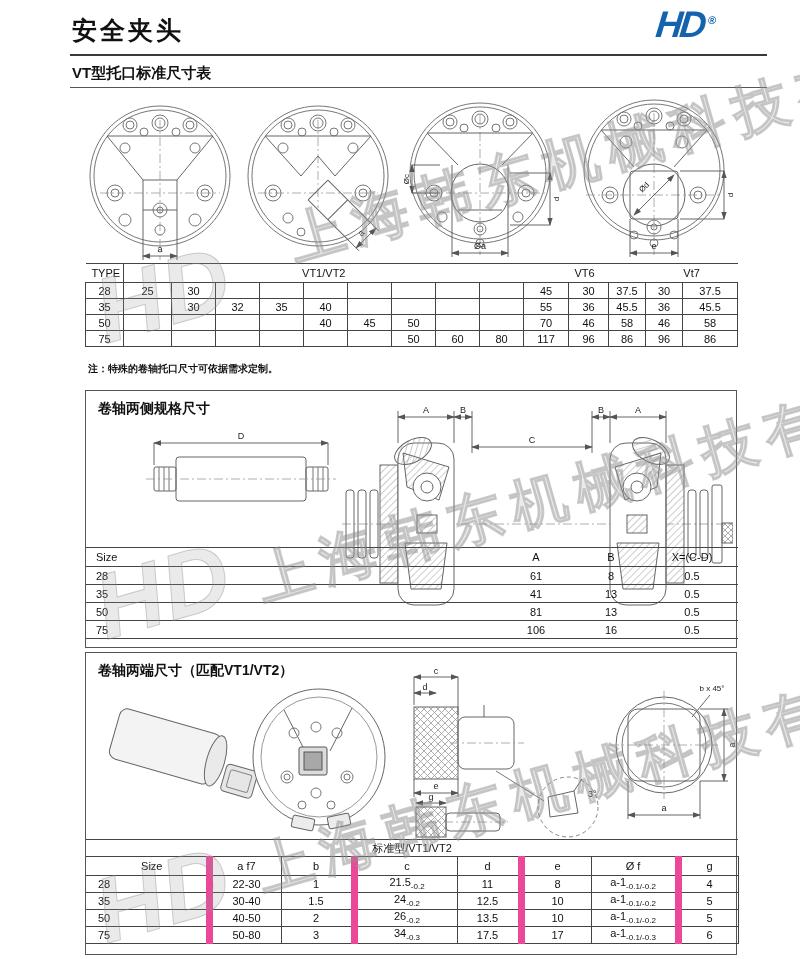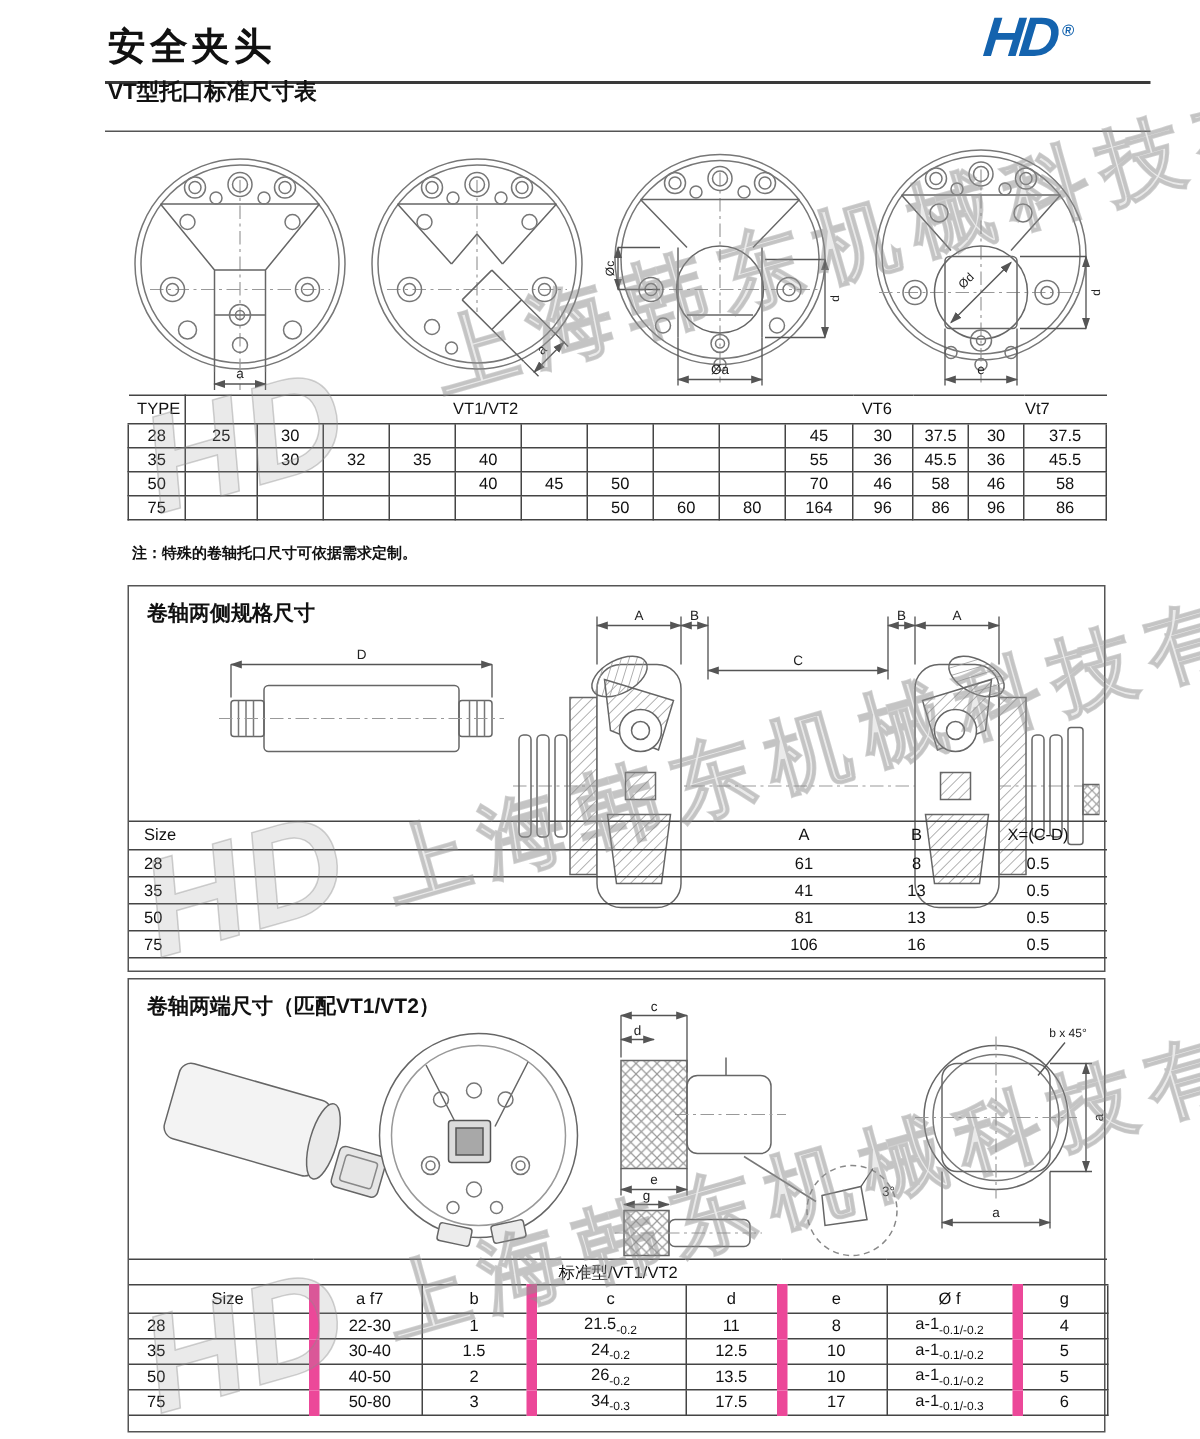--- a/index.html
+++ b/index.html
@@ -6,21 +6,21 @@
   #page{position:relative;width:800px;height:959px;background:#fff;overflow:hidden;
         font-family:"Liberation Sans","DejaVu Sans",sans-serif;color:#111;text-decoration:underline;}
   .abs{position:absolute;}
 
   
   #main-title{left:72px;top:14px;font-size:25px;font-weight:bold;letter-spacing:3px;}
   #title-rule{left:70px;top:54px;width:697px;border-top:2px solid #3a3a3a;}
   #logo{left:656px;top:4px;color:#1463ae;font-style:italic;font-weight:bold;
         font-size:37px;letter-spacing:-3px;transform:skewX(-6deg);}
   #logo sup{font-size:11px;letter-spacing:0;margin-left:4px;}
-  #s1-title{left:72px;top:52px;font-size:15px;font-weight:bold;}
+  #s1-title{left:72px;top:64px;font-size:15px;font-weight:bold;}
   #s1-rule{left:70px;top:87px;width:697px;border-top:1.5px solid #555;}
 
   
   .wm{position:absolute;white-space:nowrap;font-weight:bold;pointer-events:none;z-index:6;
       color:rgba(150,150,150,0.20);-webkit-text-stroke:1px rgba(140,140,140,0.40);}
   .wm-text{font-size:56px;letter-spacing:10px;transform:rotate(-16deg);transform-origin:0 50%;}
   .wm-hd{font-size:92px;font-style:italic;letter-spacing:2px;transform:rotate(-16deg);}
 
   
   table{border-collapse:collapse;table-layout:fixed;}
@@ -300,21 +300,21 @@
           <td>75</td>
           <td></td>
           <td></td>
           <td></td>
           <td></td>
           <td></td>
           <td></td>
           <td>50</td>
           <td>60</td>
           <td>80</td>
-          <td>164</td>
+          <td>117</td>
           <td>96</td>
           <td>86</td>
           <td>96</td>
           <td>86</td>
         </tr>
   </tbody>
     </table>
   <div class="abs note" style="left:88px;top:362px;">注：特殊的卷轴托口尺寸可依据需求定制。</div>
 
   <div class="abs secbox" style="left:85px;top:390px;width:650px;height:256px;">

